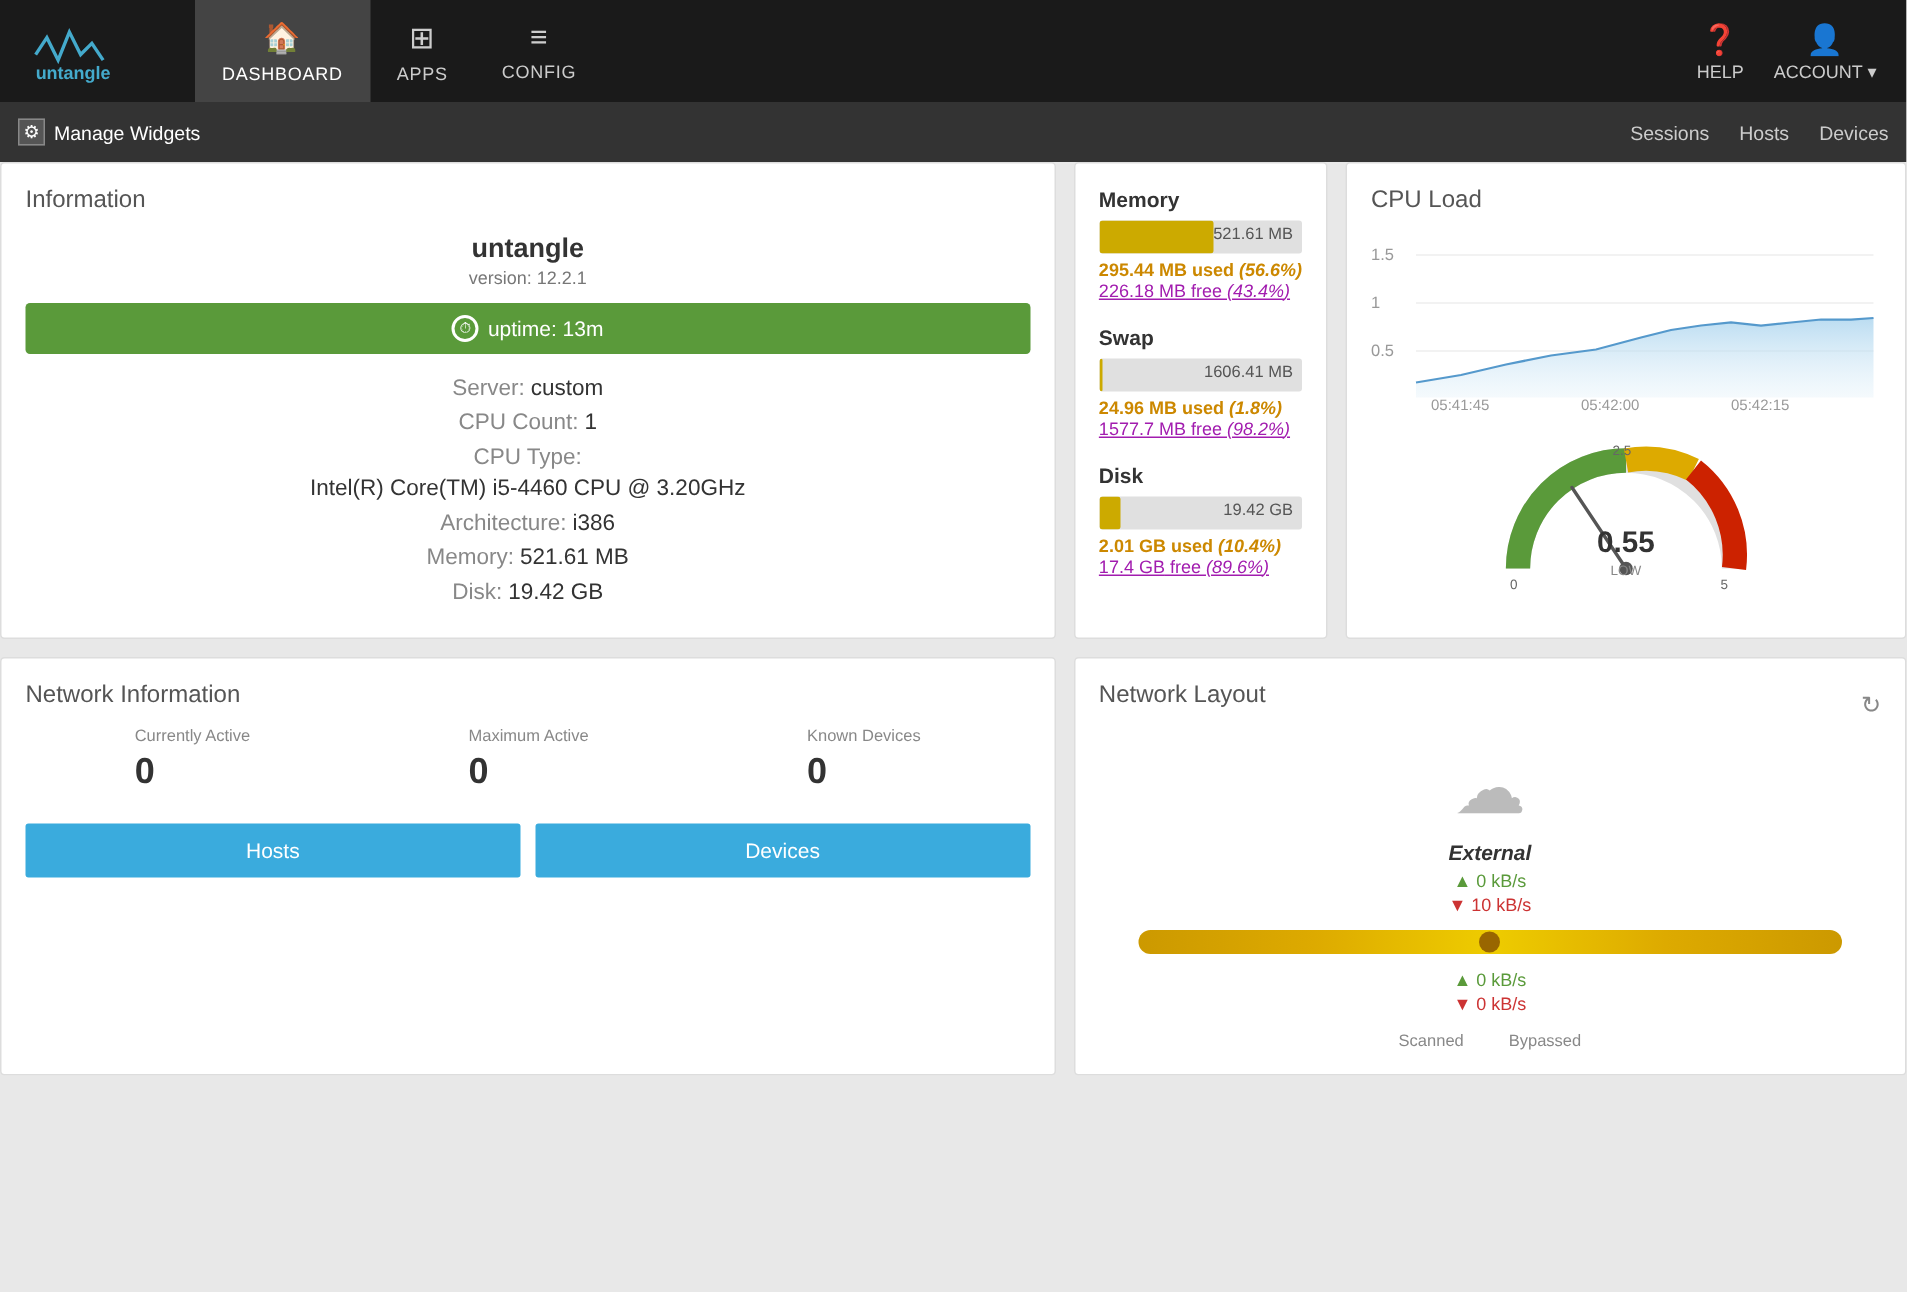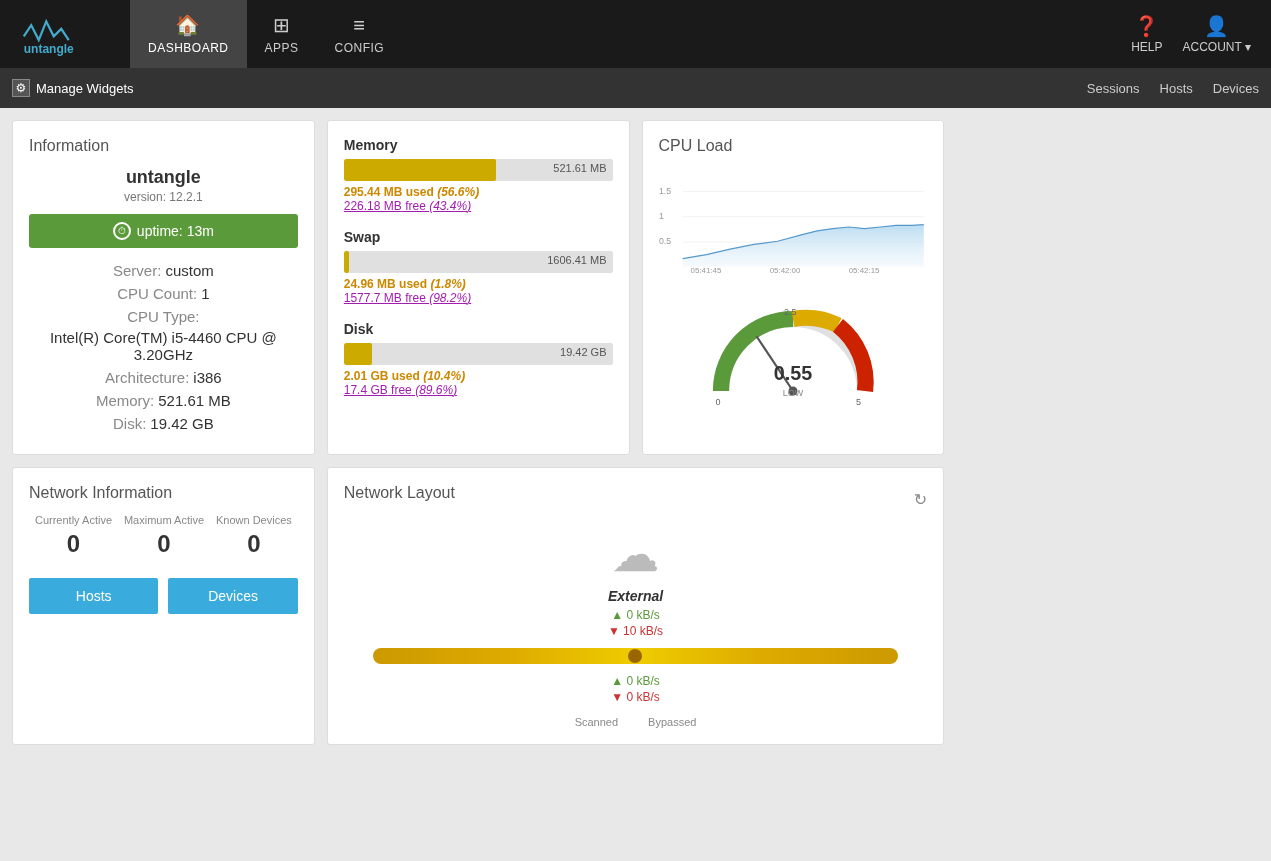--- a/index.html
+++ b/index.html
@@ -88,23 +88,22 @@
     .toolbar-links {
       display: flex;
       gap: 20px;
       color: #ccc;
       font-size: 13px;
     }
     .toolbar-links span { cursor: pointer; }
 
     
     .main-content {
-      padding: 12px;
       display: grid;
-      grid-template-columns: 1fr 1fr 1fr 1fr;
+      grid-template-columns: 1fr;
       grid-template-rows: auto auto;
       gap: 12px;
     }
 
     
     .widget-card {
       background: #fff;
       border: 1px solid #ddd;
       border-radius: 3px;
       padding: 16px;
@@ -202,21 +201,21 @@
 
     
     .net-info-widget { grid-column: 1; grid-row: 2; }
     .net-stats {
       display: flex;
       justify-content: space-around;
       margin-bottom: 20px;
       margin-top: 10px;
     }
     .net-stat-item {
-      text-align: center;
+      text-align: left;
     }
     .net-stat-label { font-size: 11px; color: #888; margin-bottom: 4px; }
     .net-stat-value { font-size: 24px; color: #333; font-weight: bold; }
     .net-buttons {
       display: flex;
       gap: 10px;
       margin-top: 10px;
     }
     .net-btn {
       flex: 1;

